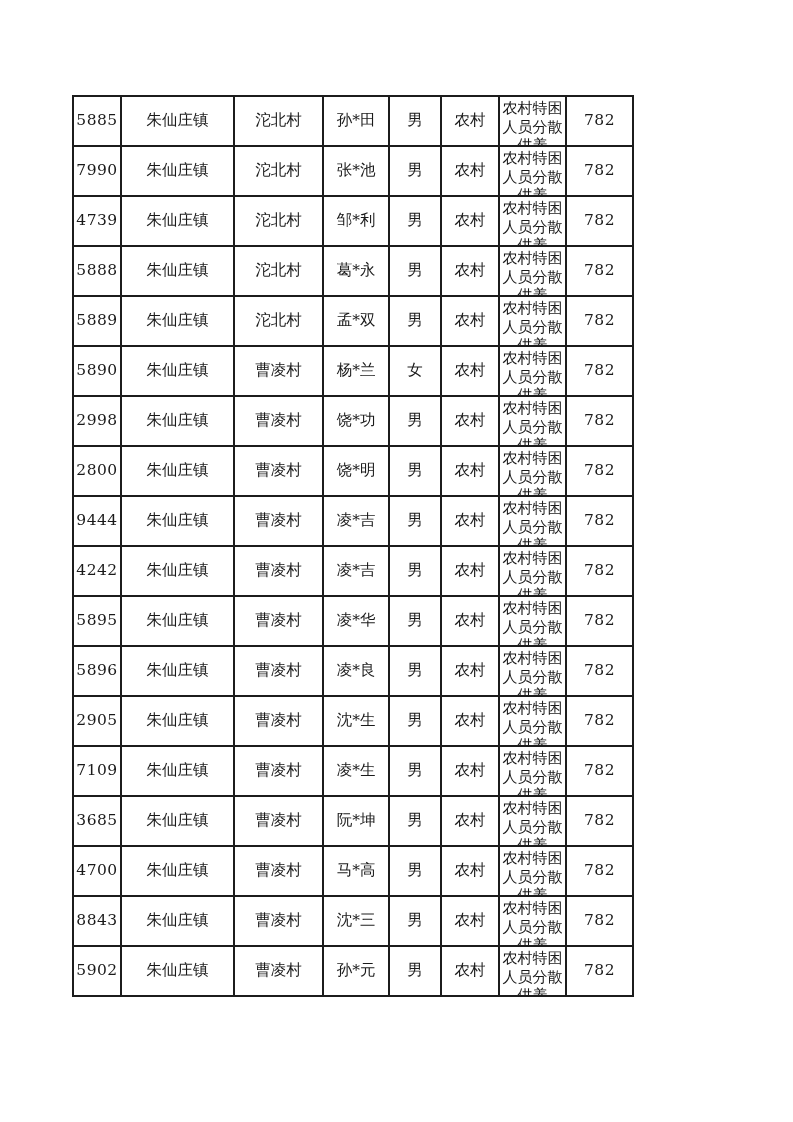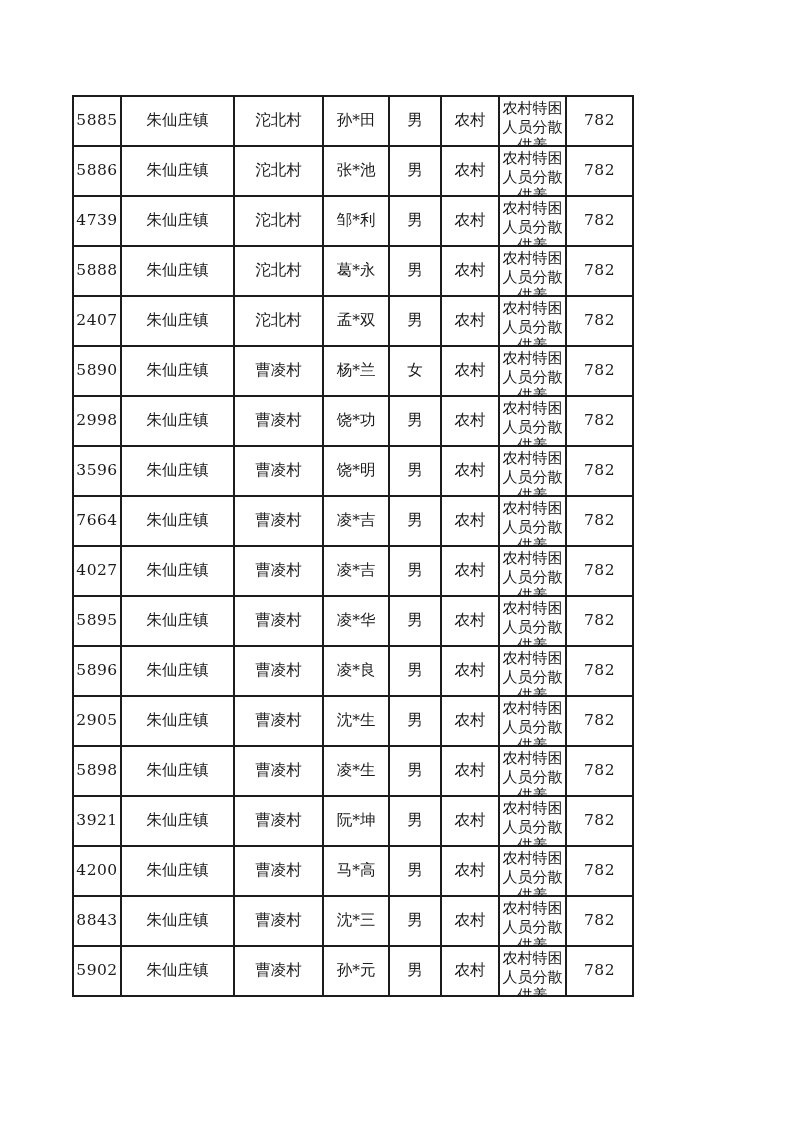--- a/index.html
+++ b/index.html
@@ -89,21 +89,21 @@
       <td class="cell-name">孙*田</td>
       <td class="cell-gender">男</td>
       <td class="cell-residence">农村</td>
       <td class="cell-support">
         <div class="support-clip">农村特困人员分散供养</div>
       </td>
       <td class="cell-amount">782</td>
     </tr>
 
     <tr>
-      <td class="cell-seq">5886</td>
+      <td class="cell-seq">7990</td>
       <td class="cell-town">朱仙庄镇</td>
       <td class="cell-village">沱北村</td>
       <td class="cell-name">张*池</td>
       <td class="cell-gender">男</td>
       <td class="cell-residence">农村</td>
       <td class="cell-support">
         <div class="support-clip">农村特困人员分散供养</div>
       </td>
       <td class="cell-amount">782</td>
     </tr>
@@ -128,21 +128,21 @@
       <td class="cell-name">葛*永</td>
       <td class="cell-gender">男</td>
       <td class="cell-residence">农村</td>
       <td class="cell-support">
         <div class="support-clip">农村特困人员分散供养</div>
       </td>
       <td class="cell-amount">782</td>
     </tr>
 
     <tr>
-      <td class="cell-seq">2407</td>
+      <td class="cell-seq">5889</td>
       <td class="cell-town">朱仙庄镇</td>
       <td class="cell-village">沱北村</td>
       <td class="cell-name">孟*双</td>
       <td class="cell-gender">男</td>
       <td class="cell-residence">农村</td>
       <td class="cell-support">
         <div class="support-clip">农村特困人员分散供养</div>
       </td>
       <td class="cell-amount">782</td>
     </tr>
@@ -167,47 +167,47 @@
       <td class="cell-name">饶*功</td>
       <td class="cell-gender">男</td>
       <td class="cell-residence">农村</td>
       <td class="cell-support">
         <div class="support-clip">农村特困人员分散供养</div>
       </td>
       <td class="cell-amount">782</td>
     </tr>
 
     <tr>
-      <td class="cell-seq">3596</td>
+      <td class="cell-seq">2800</td>
       <td class="cell-town">朱仙庄镇</td>
       <td class="cell-village">曹凌村</td>
       <td class="cell-name">饶*明</td>
       <td class="cell-gender">男</td>
       <td class="cell-residence">农村</td>
       <td class="cell-support">
         <div class="support-clip">农村特困人员分散供养</div>
       </td>
       <td class="cell-amount">782</td>
     </tr>
 
     <tr>
-      <td class="cell-seq">7664</td>
+      <td class="cell-seq">9444</td>
       <td class="cell-town">朱仙庄镇</td>
       <td class="cell-village">曹凌村</td>
       <td class="cell-name">凌*吉</td>
       <td class="cell-gender">男</td>
       <td class="cell-residence">农村</td>
       <td class="cell-support">
         <div class="support-clip">农村特困人员分散供养</div>
       </td>
       <td class="cell-amount">782</td>
     </tr>
 
     <tr>
-      <td class="cell-seq">4027</td>
+      <td class="cell-seq">4242</td>
       <td class="cell-town">朱仙庄镇</td>
       <td class="cell-village">曹凌村</td>
       <td class="cell-name">凌*吉</td>
       <td class="cell-gender">男</td>
       <td class="cell-residence">农村</td>
       <td class="cell-support">
         <div class="support-clip">农村特困人员分散供养</div>
       </td>
       <td class="cell-amount">782</td>
     </tr>
@@ -245,47 +245,47 @@
       <td class="cell-name">沈*生</td>
       <td class="cell-gender">男</td>
       <td class="cell-residence">农村</td>
       <td class="cell-support">
         <div class="support-clip">农村特困人员分散供养</div>
       </td>
       <td class="cell-amount">782</td>
     </tr>
 
     <tr>
-      <td class="cell-seq">5898</td>
+      <td class="cell-seq">7109</td>
       <td class="cell-town">朱仙庄镇</td>
       <td class="cell-village">曹凌村</td>
       <td class="cell-name">凌*生</td>
       <td class="cell-gender">男</td>
       <td class="cell-residence">农村</td>
       <td class="cell-support">
         <div class="support-clip">农村特困人员分散供养</div>
       </td>
       <td class="cell-amount">782</td>
     </tr>
 
     <tr>
-      <td class="cell-seq">3921</td>
+      <td class="cell-seq">3685</td>
       <td class="cell-town">朱仙庄镇</td>
       <td class="cell-village">曹凌村</td>
       <td class="cell-name">阮*坤</td>
       <td class="cell-gender">男</td>
       <td class="cell-residence">农村</td>
       <td class="cell-support">
         <div class="support-clip">农村特困人员分散供养</div>
       </td>
       <td class="cell-amount">782</td>
     </tr>
 
     <tr>
-      <td class="cell-seq">4200</td>
+      <td class="cell-seq">4700</td>
       <td class="cell-town">朱仙庄镇</td>
       <td class="cell-village">曹凌村</td>
       <td class="cell-name">马*高</td>
       <td class="cell-gender">男</td>
       <td class="cell-residence">农村</td>
       <td class="cell-support">
         <div class="support-clip">农村特困人员分散供养</div>
       </td>
       <td class="cell-amount">782</td>
     </tr>

